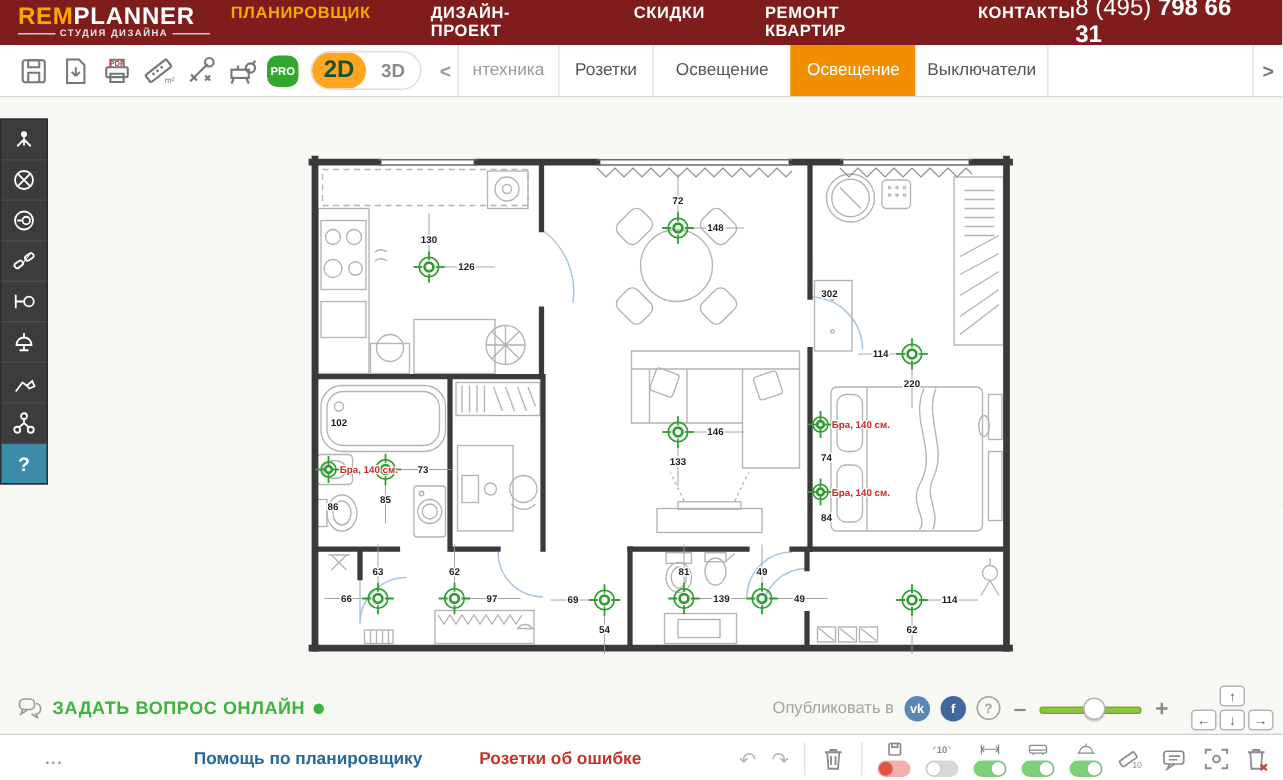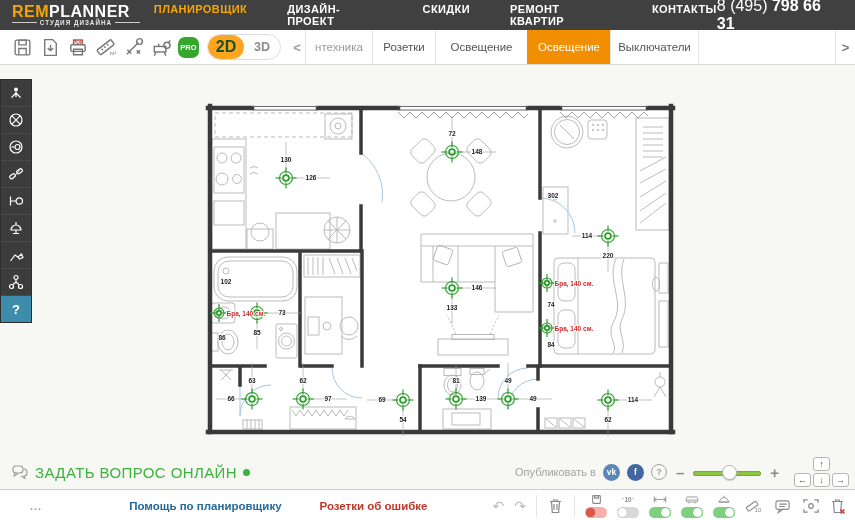--- a/index.html
+++ b/index.html
@@ -1,18 +1,18 @@
 <!DOCTYPE html>
 <html><head>
 <meta charset="utf-8">
 <style>
   html,body{margin:0;padding:0;background:#fff;}
   body{width:855px;height:520px;overflow:hidden;font-family:"Liberation Sans",sans-serif;position:relative;}
   
-  #header{height:30px;background:#404040;display:flex;align-items:center;color:#fff;}
+  #header{height:30px;background:#7f1d1d;display:flex;align-items:center;color:#fff;}
   .logo{margin-left:12px;width:130px;}
   .logo-line1{font-size:16px;font-weight:bold;letter-spacing:.5px;line-height:15px;}
   .logo-rem{color:#f7a600;}
   .logo-planner{color:#fff;}
   .logo-line2{display:flex;align-items:center;gap:3px;font-size:6.3px;letter-spacing:1px;color:#e8e8e8;font-weight:bold;}
   .logo-line2:before,.logo-line2:after{content:"";height:1px;background:#cfcfcf;flex:1;}
   #nav{display:flex;gap:40px;margin-left:14px;}
   .nav-item{font-size:11px;font-weight:bold;letter-spacing:.4px;color:#fff;cursor:pointer;}
   .nav-item.active{color:#f7a600;}
   #phone{margin-left:auto;margin-right:14px;font-size:16px;color:#fff;}
@@ -42,21 +42,21 @@
       linear-gradient(#dddduc 1px,transparent 1px);
     background-size:12px 12px,12px 12px,60px 60px;}
   #plan-svg{position:absolute;left:0;top:0;}
   
   #side-rail{position:absolute;left:0;top:14px;width:30px;background:#3c3c3c;border:1px solid #2e2e2e;}
   .rail-item{width:30px;height:26px;display:flex;align-items:center;justify-content:center;border-bottom:1px solid #4a4a4a;cursor:pointer;}
   .rail-help{background:#3d8cab;color:#fff;font-weight:bold;font-size:13px;border-bottom:none;}
   
   #overlay-bar{position:absolute;left:0;right:0;bottom:4px;height:26px;display:flex;align-items:center;}
   .ask{display:flex;align-items:center;gap:6px;margin-left:12px;cursor:pointer;}
-  .ask-label{color:#3cb33c;font-weight:normal;font-size:15px;letter-spacing:.4px;}
+  .ask-label{color:#3cb33c;font-weight:bold;font-size:12px;letter-spacing:.4px;}
   .green-dot{width:7px;height:7px;border-radius:50%;background:#3cb33c;}
   .publish{display:flex;align-items:center;gap:7px;margin-left:auto;padding-right:4px;}
   .publish-label{color:#a3a3a3;font-size:11px;}
   .soc{width:17px;height:17px;border-radius:50%;color:#fff;font-size:8.5px;font-weight:bold;display:flex;align-items:center;justify-content:center;cursor:pointer;}
   .soc-vk{background:#5b87b8;}
   .soc-fb{background:#4267a0;}
   .soc-help{background:transparent;border:1.4px solid #a3a3a3;color:#a3a3a3;width:14px;height:14px;font-size:9px;}
   .zoom-minus,.zoom-plus{color:#8a8a8a;font-size:15px;font-weight:bold;cursor:pointer;padding:0 2px;}
   .slider{position:relative;width:68px;height:14px;cursor:pointer;}
   .slider-track{position:absolute;left:0;right:0;top:5.5px;height:3px;background:#8cc63f;border-radius:2px;border:1px solid #76ad2f;}

